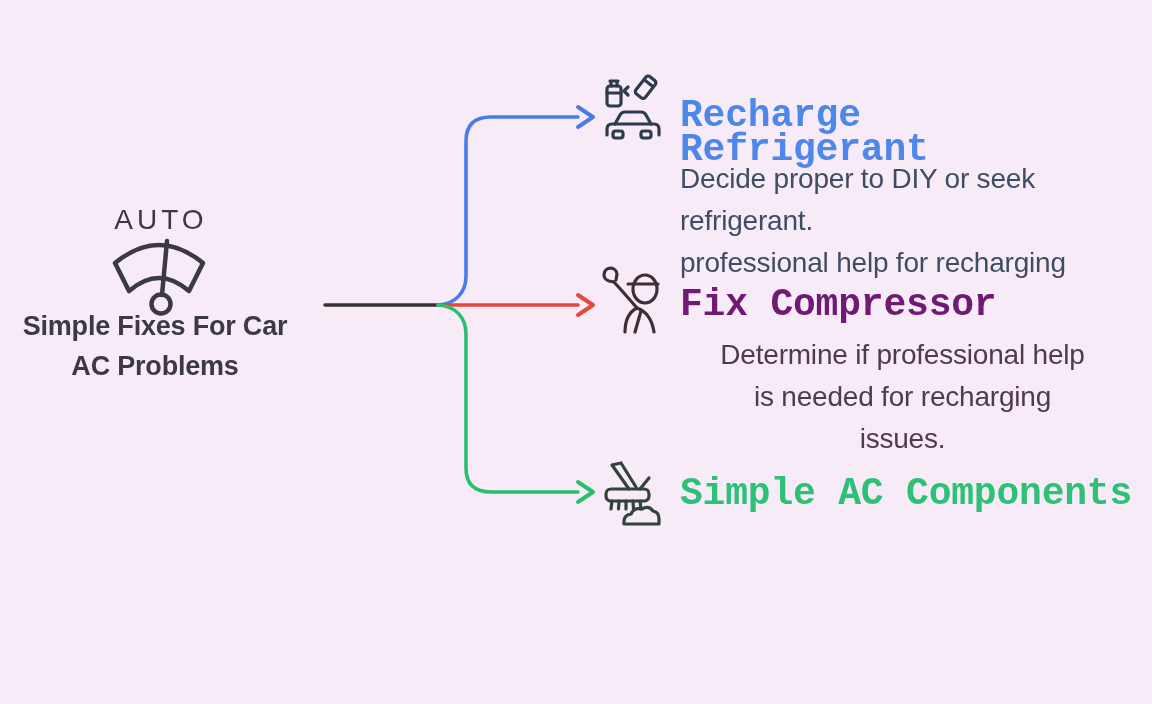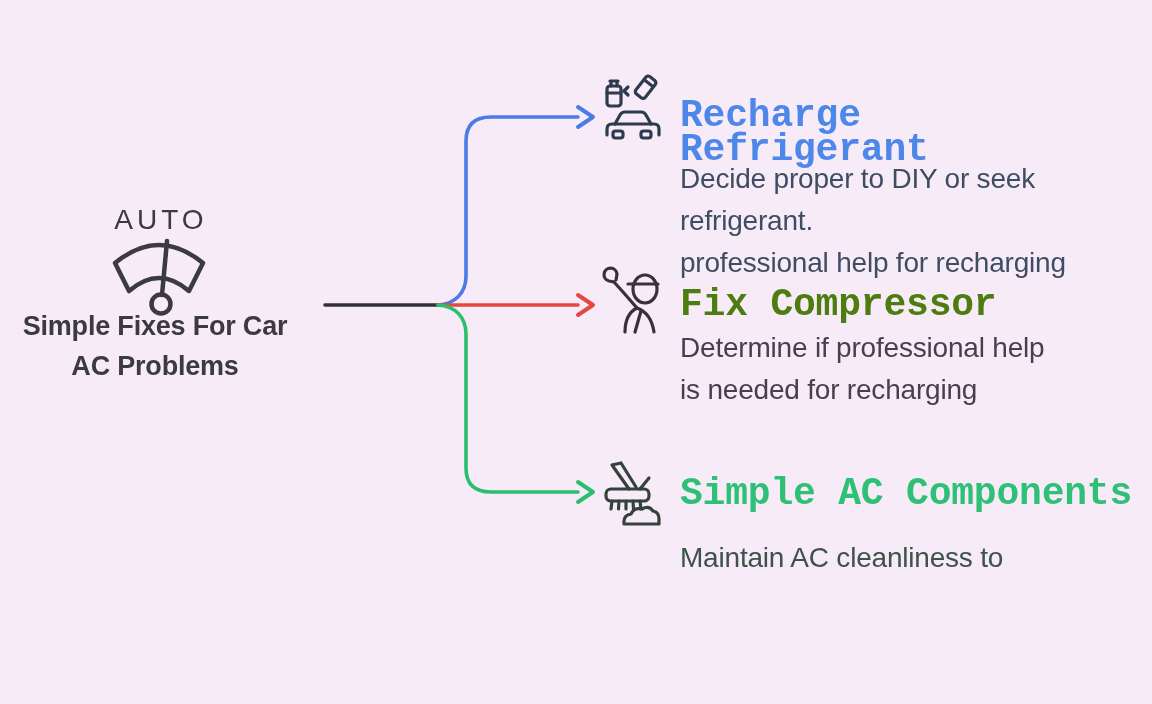--- a/index.html
+++ b/index.html
@@ -17,21 +17,21 @@
   }
   .branch-title{
     font-weight:700;font-size:38px;line-height:34px;letter-spacing:-0.2px;font-family:Liberation Mono, monospace;
   }
   .branch-desc{
     font-size:28px;line-height:42px;letter-spacing:-0.2px;
   }
   .t1{left:680px;top:99px;width:440px;}
   .d1{left:680px;top:158px;width:445px;}
   .t2{left:680px;top:288px;width:440px;}
-  .d2{left:680px;top:327px;width:445px;}
+  .d2{left:680px;top:334px;width:445px;text-align:center;}
   .t3{left:680px;top:477px;width:460px;}
   .d3{left:680px;top:537px;width:445px;}
   .icon-box svg{display:block;}
 </style>
 </head>
 <body style="background: rgb(248, 235, 248);">
 
 <svg id="connectors" viewBox="0 0 1152 704" fill="none">
   <path d="M325,305 L438,305" stroke-width="3.5" stroke-linecap="round" stroke="#333333"></path>
   <path d="M438,305 C456,304 466,292 466,276 L466,141 Q466,117 491,117 L578,117" stroke-width="3.6" stroke-linecap="round" stroke="#4a7ce8"></path>
@@ -77,31 +77,31 @@
 <div class="abs icon-box" style="left:601px;top:266px;">
   <svg width="70" height="70" viewBox="0 0 70 70" fill="none" stroke="#3e2f36" stroke-width="3.2" stroke-linecap="round" stroke-linejoin="round">
     <ellipse cx="44" cy="23" rx="12" ry="14"></ellipse>
     <path d="M27,18 L57,18"></path>
     <path d="M36,42 L22,26 L13,16"></path>
     <path d="M13,16 l-5,-1 a6.5,6.5 0 1 1 8,-7 l-1,6"></path>
     <path d="M24,66 q0,-18 12,-24 q14,5 17,24"></path>
     <path d="M40,45 L34,66"></path>
   </svg>
 </div>
-<div class="abs branch-title t2" style="color: #4d7c0f;">Fix Compressor</div>
+<div class="abs branch-title t2" style="color: #701a75;">Fix Compressor</div>
 <div class="abs branch-desc d2" style="color: rgb(77, 60, 77);">
   <div>Determine if professional help</div>
   <div>is needed for recharging</div>
+  <div>issues.</div>
 </div>
 
 <div class="abs icon-box" style="left:596px;top:458px;">
   <svg width="70" height="70" viewBox="0 0 70 70" fill="none" stroke="#33433b" stroke-width="3.2" stroke-linecap="round" stroke-linejoin="round">
     <path d="M16,7 L33,31 M25,5 L40,29 M16,7 L25,5"></path>
     <path d="M53,20 l-9,11"></path>
     <rect x="10" y="31" width="43" height="12" rx="5"></rect>
     <path d="M16,43 l-1,8 M23,43 l-0.5,8 M30,43 v8 M37,43 l0.5,8 M44,43 l1,8"></path>
     <path d="M28,66 q-1,-9 7,-10 q3,-7 11,-5 q7,-4 11,2 q6,1 6,8 v5 h-35 z"></path>
   </svg>
 </div>
 <div class="abs branch-title t3" style="color: rgb(46, 192, 119);">Simple AC Components</div>
 <div class="abs branch-desc d3" style="color: rgb(61, 82, 72);">
-  <div>Maintain AC cleanliness to</div>
 </div>
 
 </body></html>

